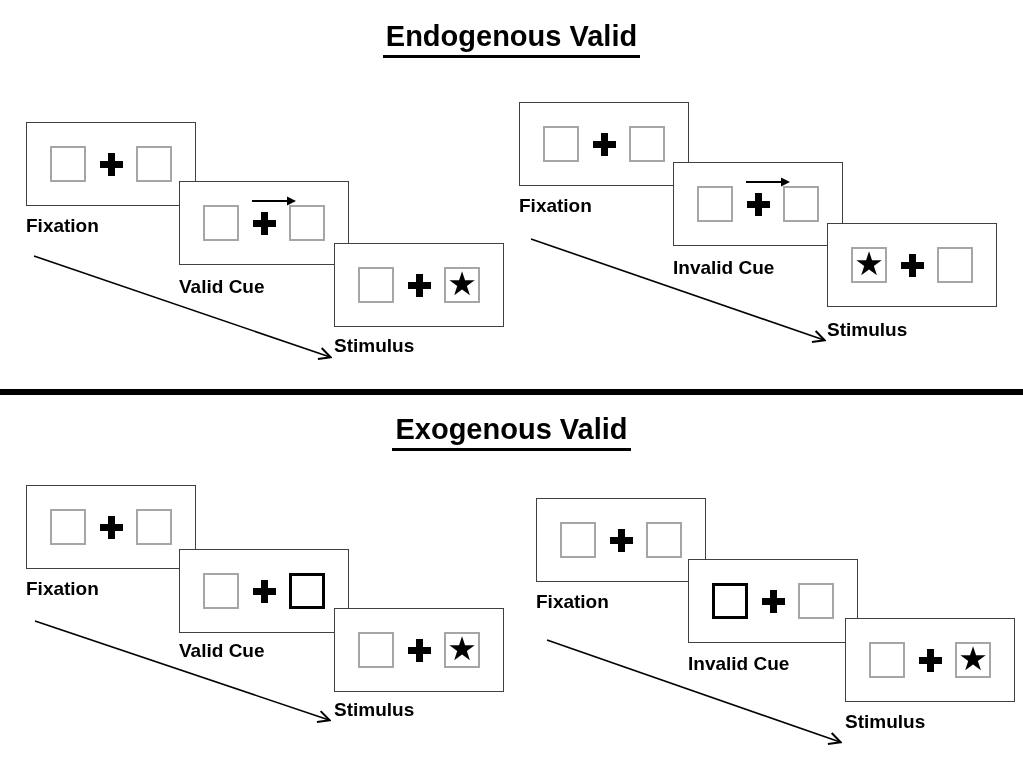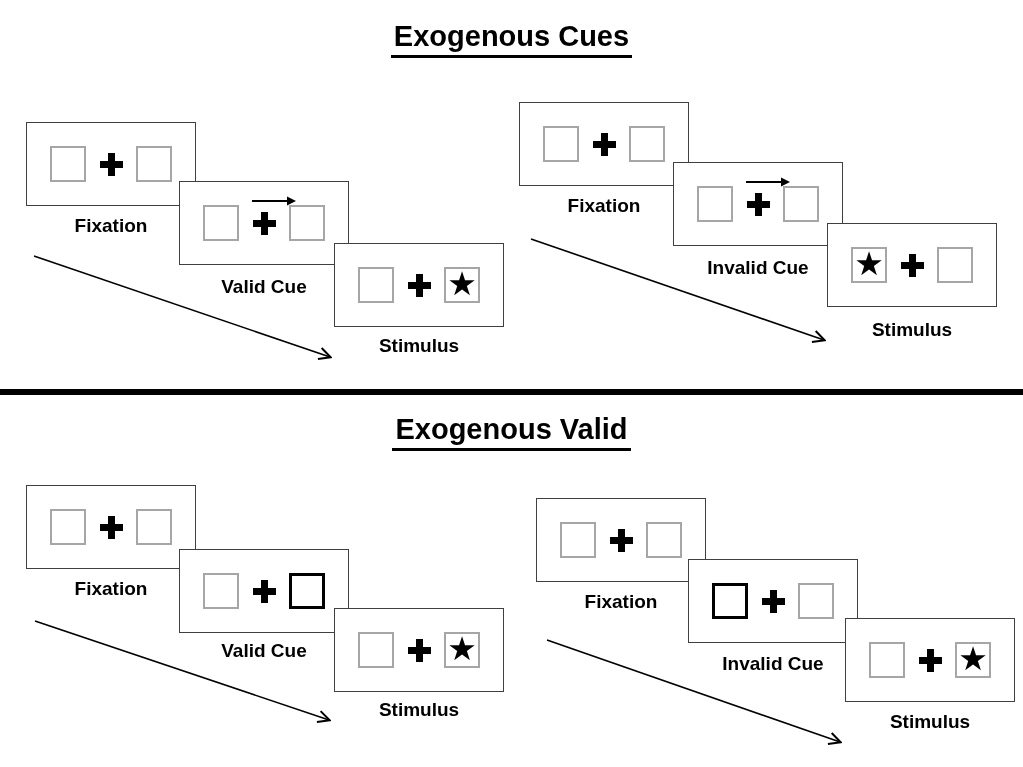--- a/index.html
+++ b/index.html
@@ -56,34 +56,33 @@
     content:"";position:absolute;left:0;top:8px;width:23px;height:7px;background:#000;
   }
   .plus::after{
     content:"";position:absolute;left:8px;top:0;width:7px;height:23px;background:#000;
   }
   .cue-arrow{
     position:absolute;left:71px;top:13px;
   }
   .frame-label{
     position:absolute;width:170px;
-    text-align:center;
     font-size:19px;font-weight:bold;color:#000;
     z-index:5;
   }
   .timeline-arrows{
     position:absolute;left:0;top:0;z-index:0;
     pointer-events:none;
   }
 </style>
 </head>
 <body>
 
 <div class="section-title" style="top:20px">
-  <span class="underlined">Exogenous Cues</span>
+  <span class="underlined">Endogenous Valid</span>
 </div>
 <div class="divider"></div>
 <div class="section-title" style="top:413px">
   <span class="underlined">Exogenous Valid</span>
 </div>
 
 <svg class="timeline-arrows" width="1023" height="767">
   <defs>
     <marker id="ah" viewBox="0 0 10 10" refX="8.5" refY="5" markerWidth="9" markerHeight="9" orient="auto">
       <path d="M1,1 L9,5 L1,9" fill="none" stroke="#000" stroke-width="1.4"></path>

